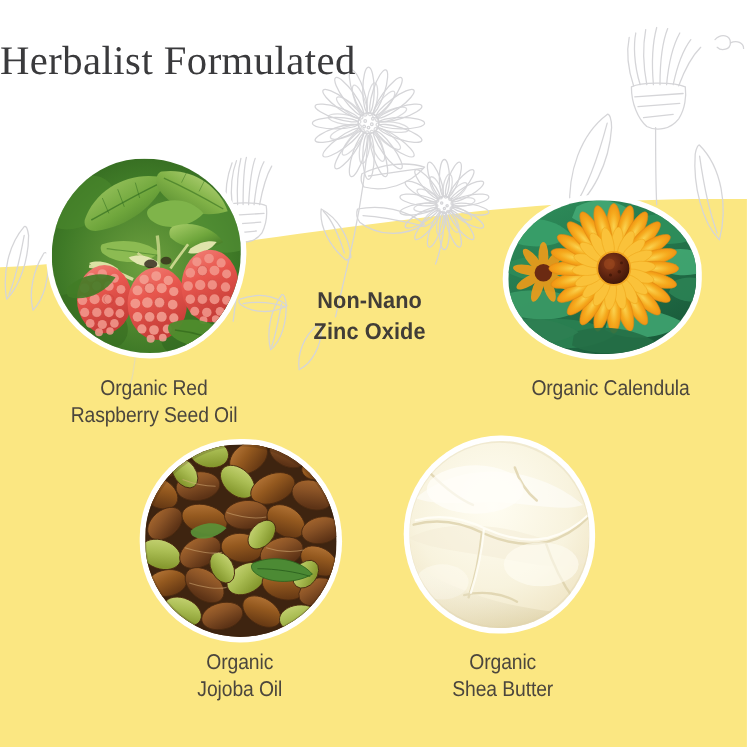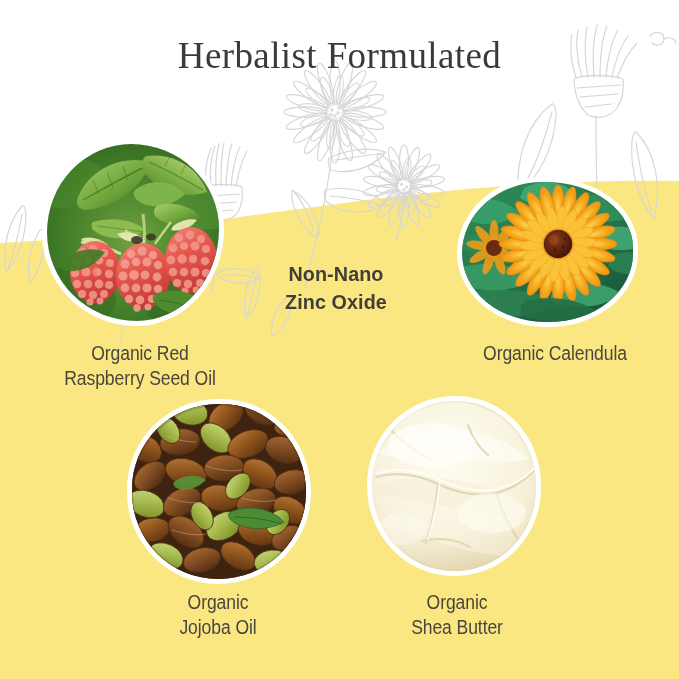--- a/index.html
+++ b/index.html
@@ -20,21 +20,20 @@
     inset: 0;
     width: 679px;
     height: 679px;
   }
   
   .title {
     position: absolute;
     top: 34px;
     left: 0;
     width: 679px;
-    text-align: center;
     font-family: "Liberation Serif", "DejaVu Serif", serif;
     font-size: 37px;
     font-weight: 400;
     letter-spacing: 0.4px;
     color: #3a3a3c;
     white-space: nowrap;
   }
   
   .center-callout {
     position: absolute;

